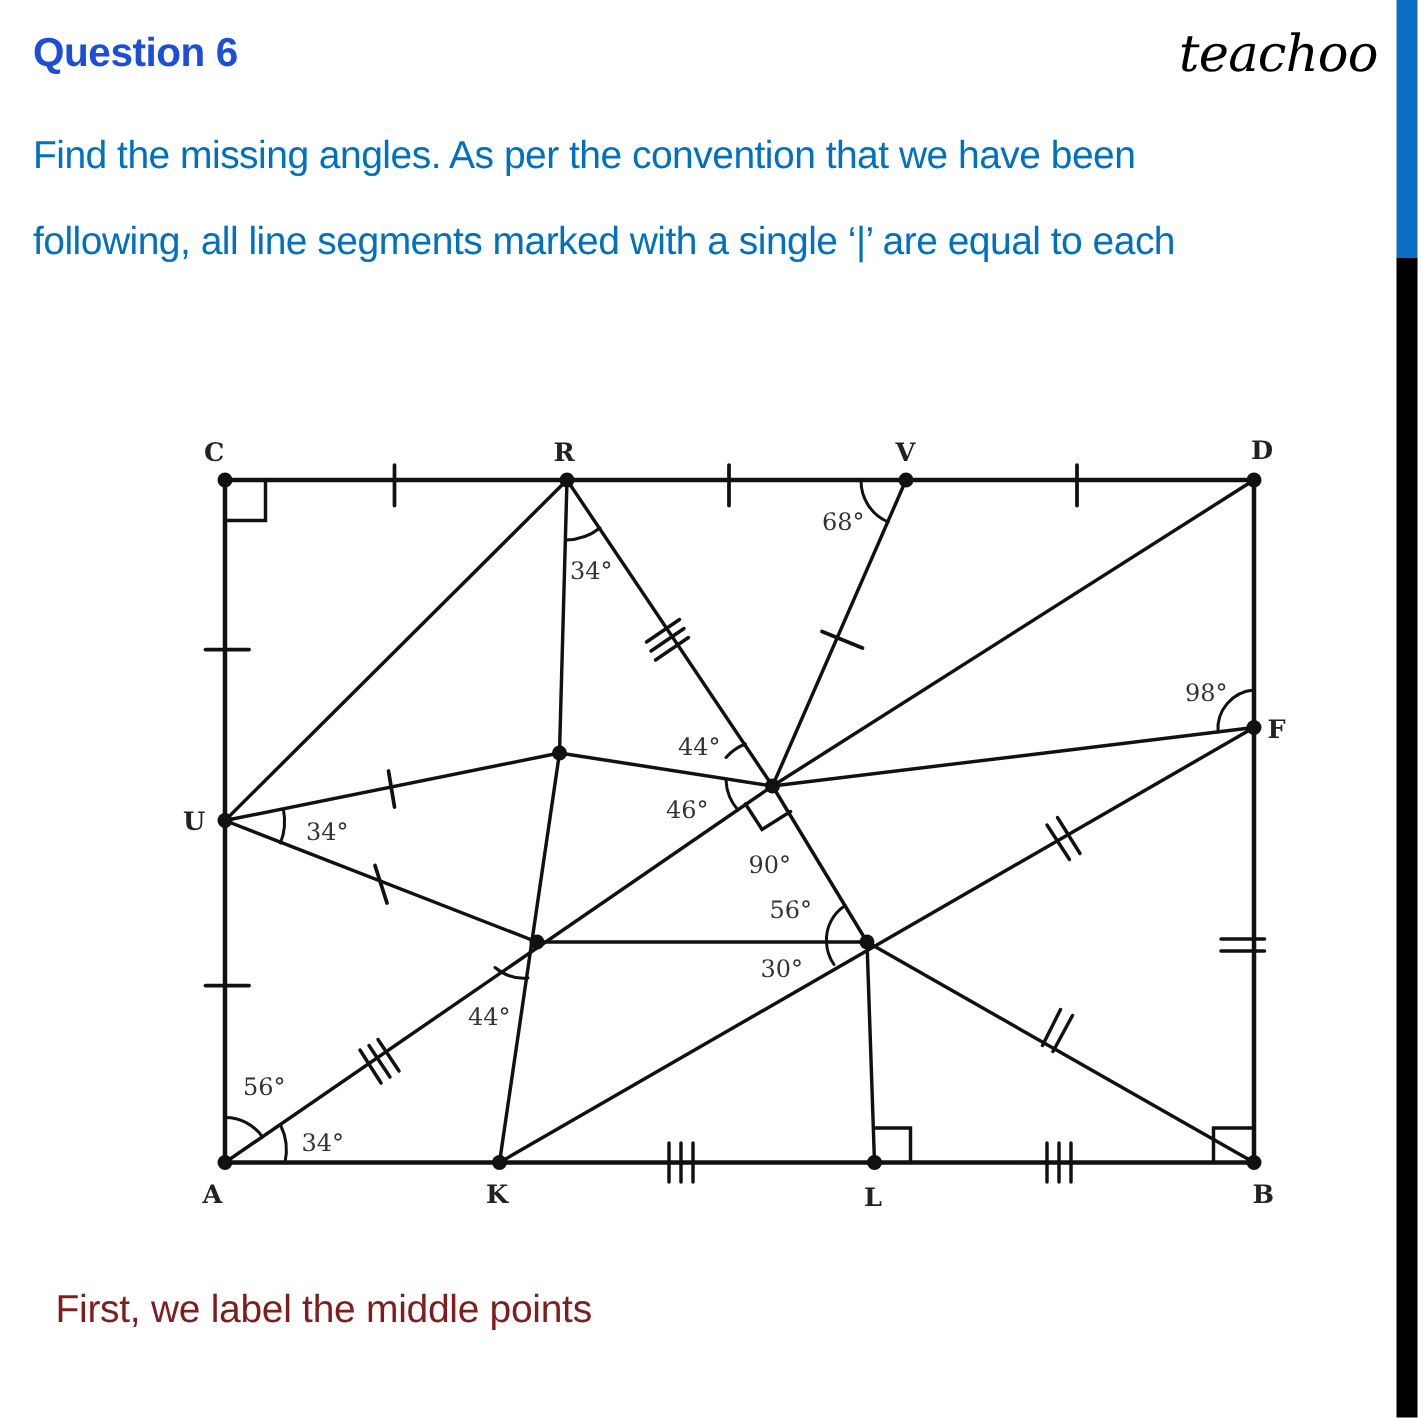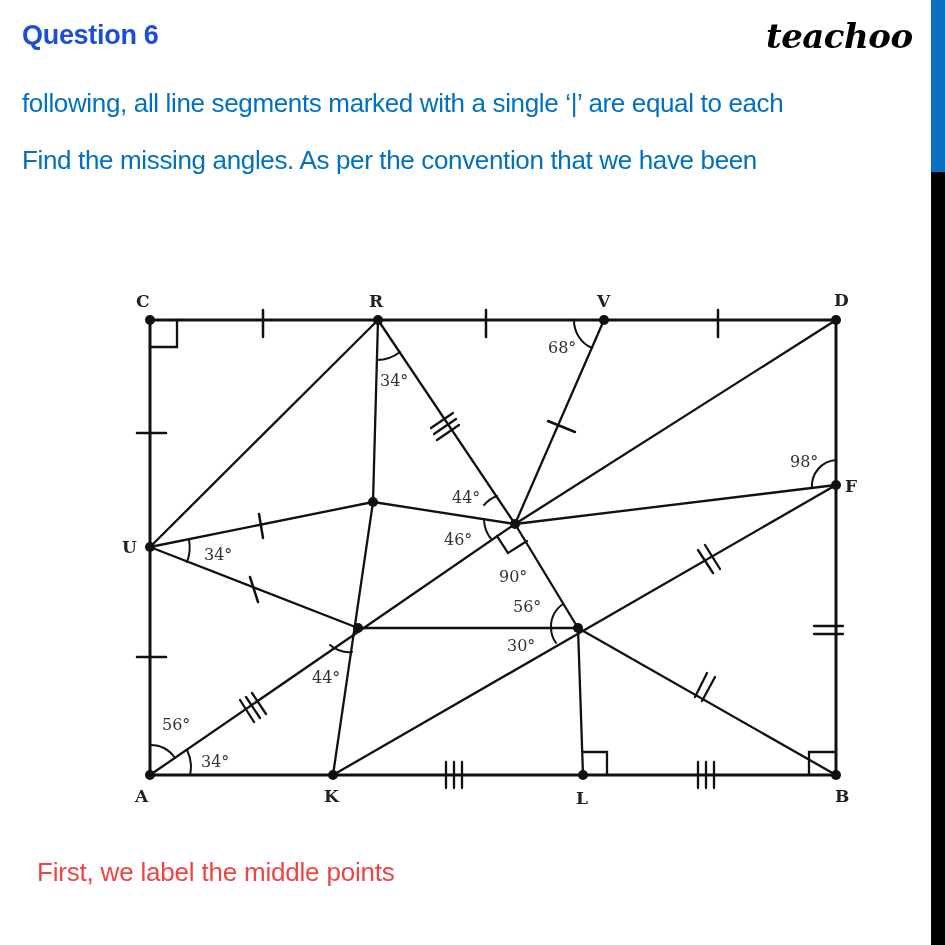--- a/index.html
+++ b/index.html
@@ -7,54 +7,54 @@
       width: 945px; height: 945px; position: relative; overflow: hidden;
       background: #ffffff;
       font-family: "Liberation Sans", "DejaVu Sans", sans-serif;
     }
     .q-title {
       position: absolute; left: 22px; top: 20px;
       font-size: 27px; font-weight: bold; color: #1d4ed8;
       letter-spacing: -0.3px;
     }
     .brand {
-      position: absolute; left: 766px; top: 16px;
-      font-family: "DejaVu Serif", serif; font-style: italic; font-weight: bold;
+      position: absolute; left: 786px; top: 16px;
+      font-family: "DejaVu Serif", serif; font-style: italic; font-weight: normal;
       font-size: 34px; color: #000; letter-spacing: -0.5px;
     }
     .para {
       position: absolute; left: 22px; top: 75px; width: 910px;
       font-size: 26px; color: #0070c0; line-height: 57px;
       letter-spacing: -0.35px;
     }
     .para span { display: block; white-space: nowrap; }
     .side-blue {
       position: absolute; left: 931px; top: 0; width: 14px; height: 172px;
       background: #0a6fc2;
     }
     .side-black {
       position: absolute; left: 931px; top: 172px; width: 14px; height: 773px;
       background: #000;
     }
     .figure { position: absolute; left: 0; top: 0; }
     .caption {
       position: absolute; left: 37px; top: 857px;
-      font-size: 26px; color: #ef4444; letter-spacing: -0.2px;
+      font-size: 26px; color: #7f1d1d; letter-spacing: -0.2px;
     }
     svg text { font-family: "DejaVu Serif", serif; }
   </style>
 </head>
 <body>
 
 <div class="q-title">Question 6</div>
 <div class="brand">teachoo</div>
 
 <div class="para">
+  <span>Find the missing angles. As per the convention that we have been</span>
   <span>following, all line segments marked with a single ‘|’ are equal to each</span>
-  <span>Find the missing angles. As per the convention that we have been</span>
 </div>
 
 <div class="side-blue"></div>
 <div class="side-black"></div>
 
 <svg class="figure" width="945" height="945" viewBox="0 0 945 945">
   <g stroke="#111" fill="none" stroke-linecap="round">
 
     <g stroke-width="3">
       <line x1="150" y1="320" x2="836" y2="320"></line>

